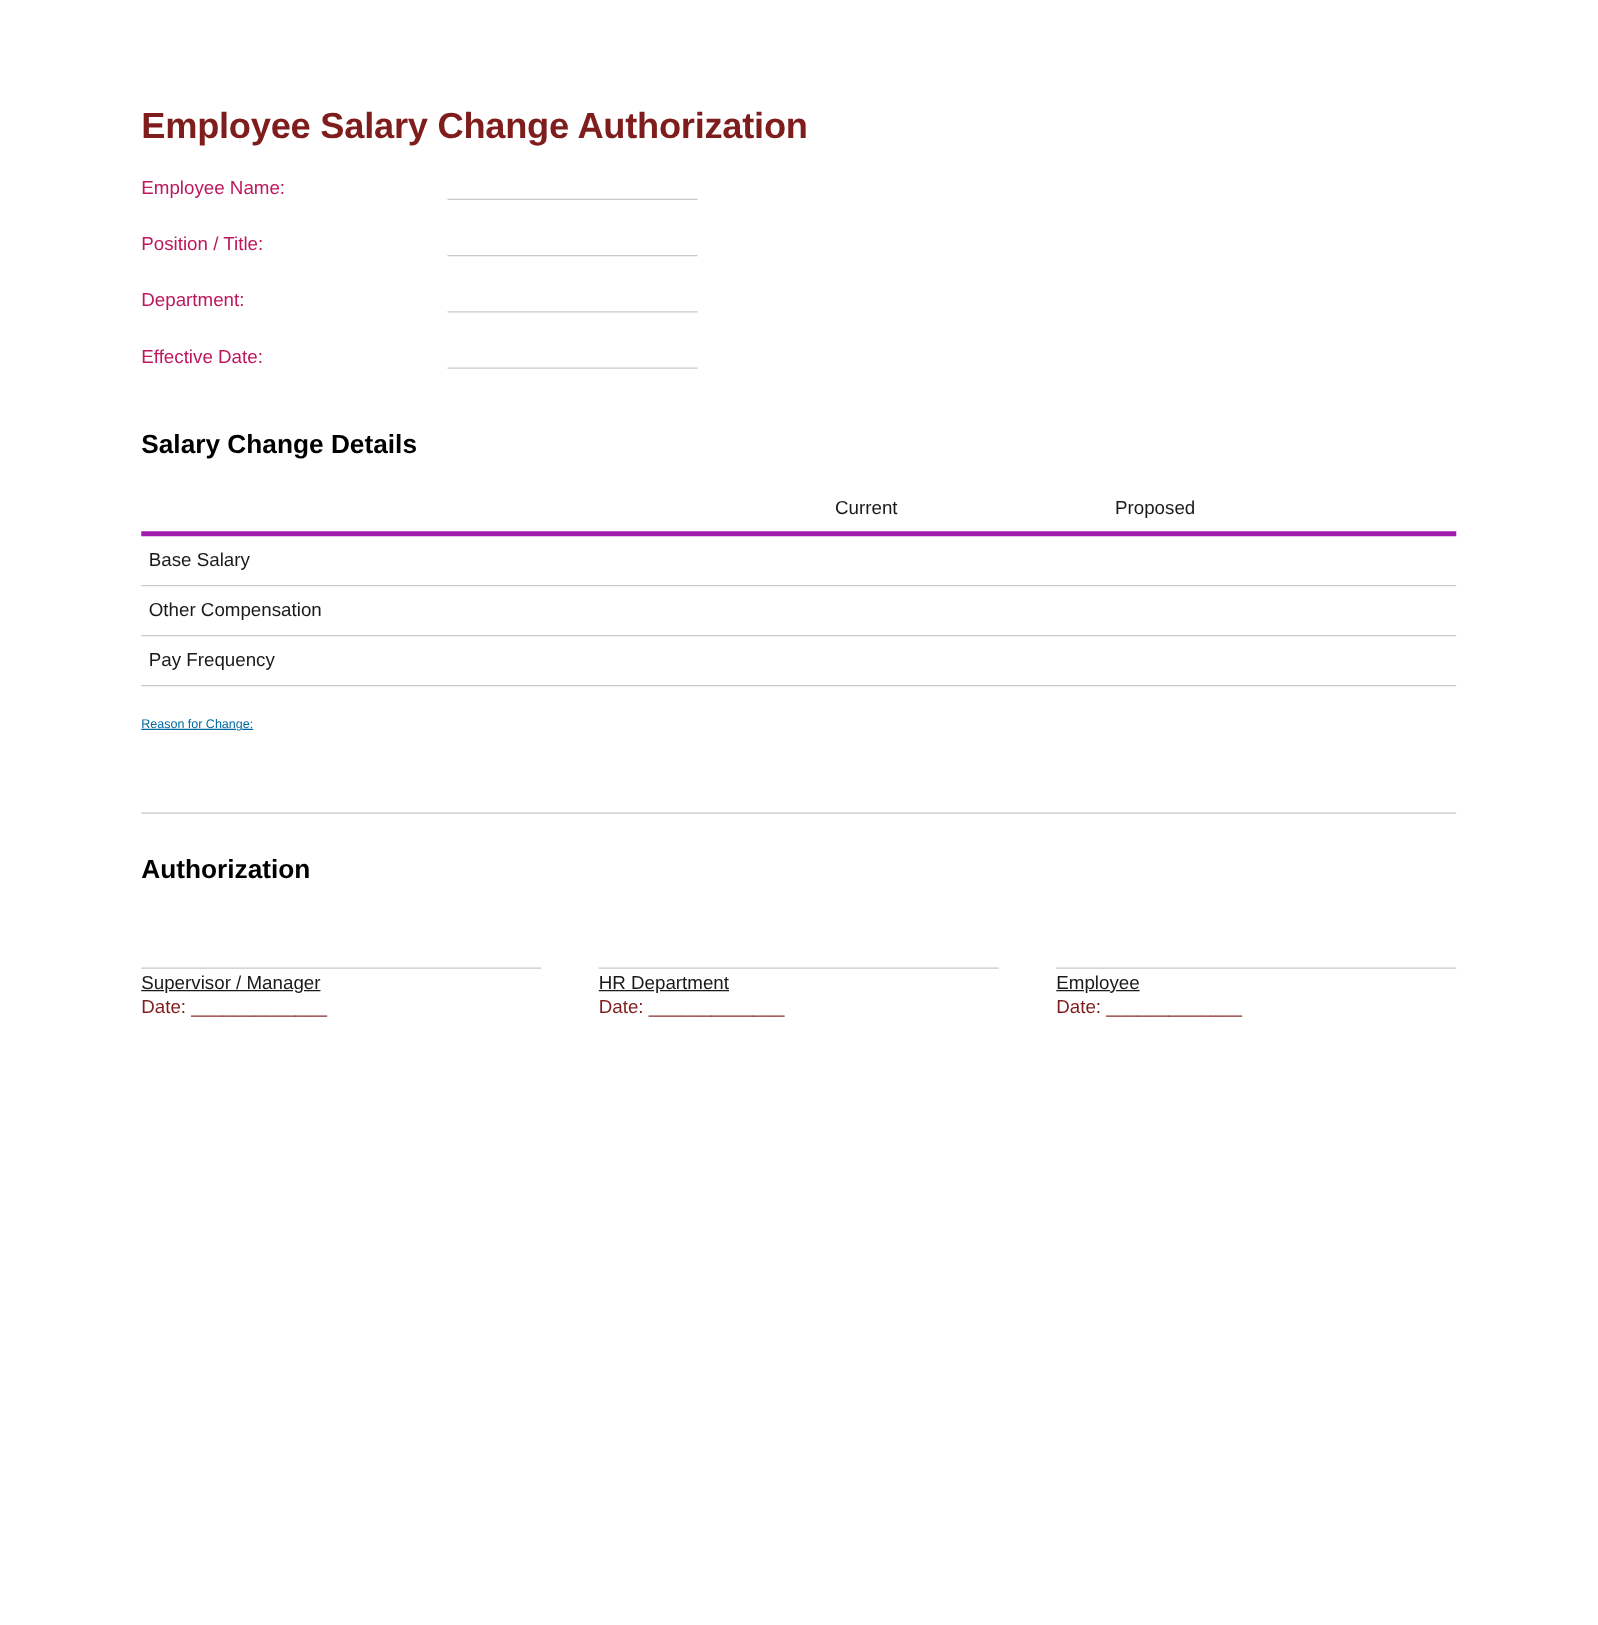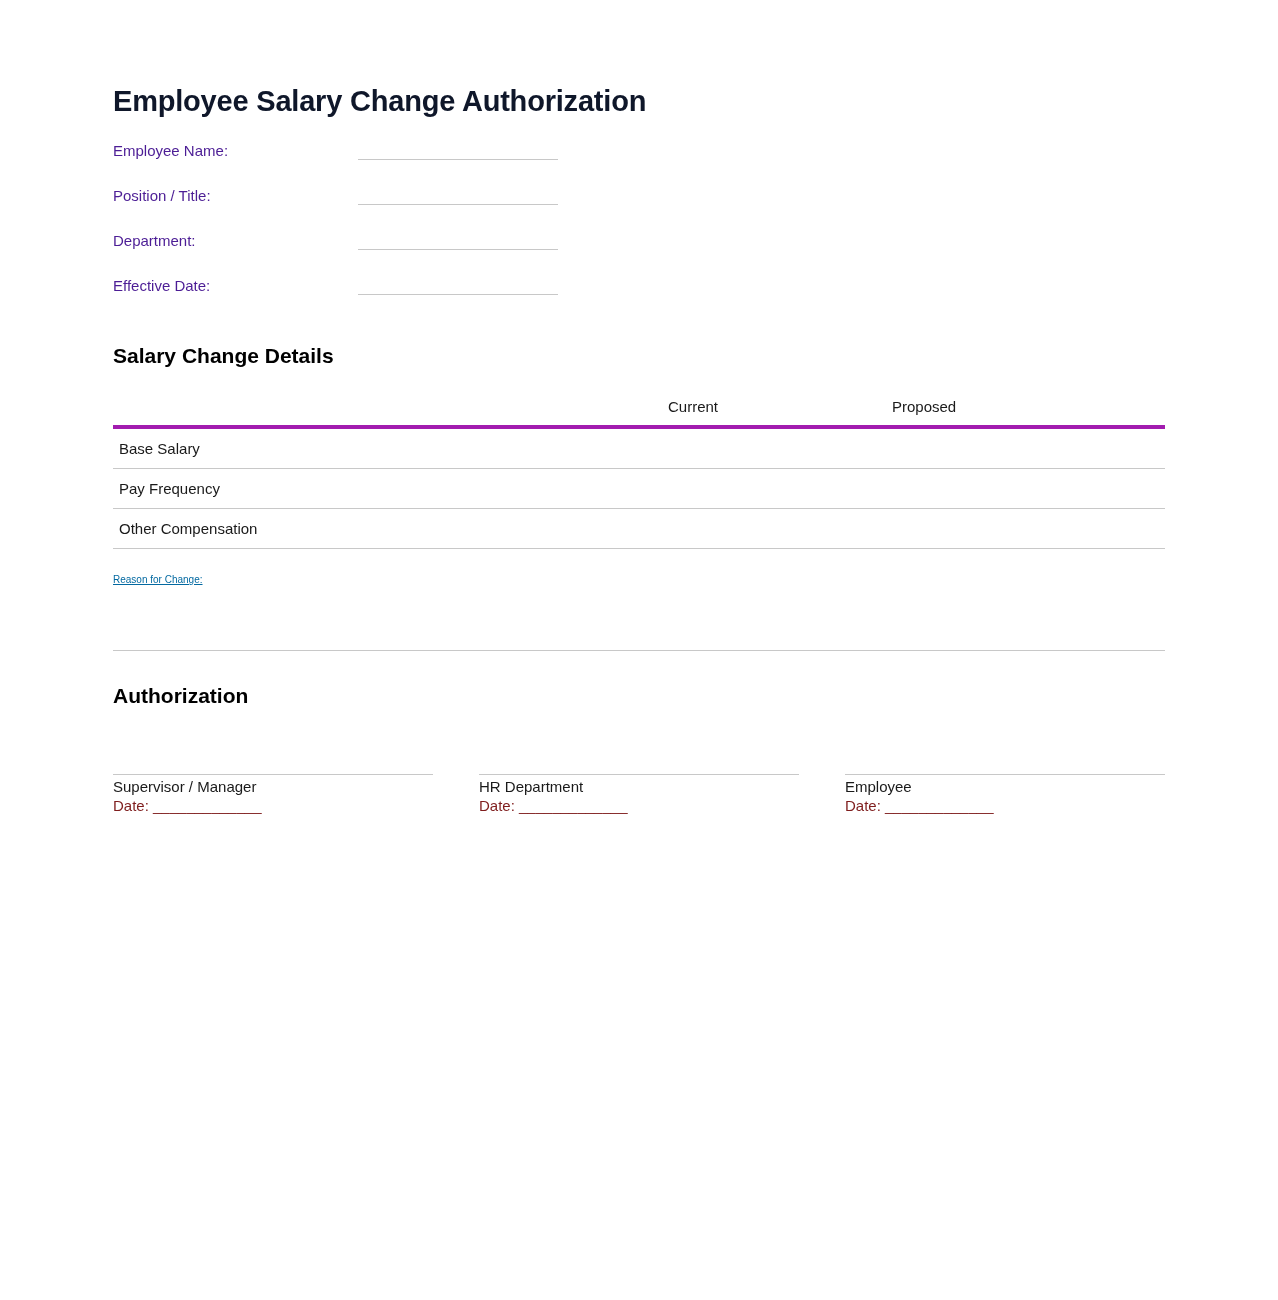--- a/index.html
+++ b/index.html
@@ -28,41 +28,41 @@
     left: 113px;
     top: 0;
     width: 1052px;
   }
 
   
   .doc-title {
     font-size: 29px;
     font-weight: bold;
     letter-spacing: -0.2px;
-    color: #0f172a;
+    color: #7f1d1d;
     margin: 0;
     padding-top: 84px;
     line-height: 34px;
   }
 
   
   .info-block {
     margin-top: 23px;
   }
   .info-row {
     position: relative;
     height: 45px;
   }
   .info-label {
     position: absolute;
     left: 0;
     top: 0;
     font-size: 15px;
     line-height: 19px;
-    color: #4c1d95;
+    color: #be185d;
     white-space: nowrap;
   }
   .info-underline {
     position: absolute;
     left: 245px;
     top: 18px;
     width: 200px;
     height: 0;
     border-bottom: 1px solid #c8c8c8;
   }
@@ -138,20 +138,21 @@
   .sig-line {
     height: 0;
     border-bottom: 1px solid #c8c8c8;
   }
   .sig-role {
     font-size: 15px;
     line-height: 19px;
     color: #1a1a1a;
     padding-top: 2px;
     white-space: nowrap;
+    text-decoration: underline;
   }
   .sig-date {
     font-size: 15px;
     line-height: 19px;
     color: #7f1d1d;
     white-space: nowrap;
     letter-spacing: 0;
   }
 </style>
 </head>
@@ -202,26 +203,26 @@
           <th>Proposed</th>
         </tr>
       </thead>
       <tbody>
         <tr>
           <td class="cell-item">Base Salary</td>
           <td></td>
           <td></td>
         </tr>
         <tr>
+          <td class="cell-item">Other Compensation</td>
+          <td></td>
+          <td></td>
+        </tr>
+        <tr>
           <td class="cell-item">Pay Frequency</td>
-          <td></td>
-          <td></td>
-        </tr>
-        <tr>
-          <td class="cell-item">Other Compensation</td>
           <td></td>
           <td></td>
         </tr>
       </tbody>
     </table>
 
     <div class="reason-block">
       <div class="reason-label">Reason for Change:</div>
       <div class="reason-area"></div>
     </div>

